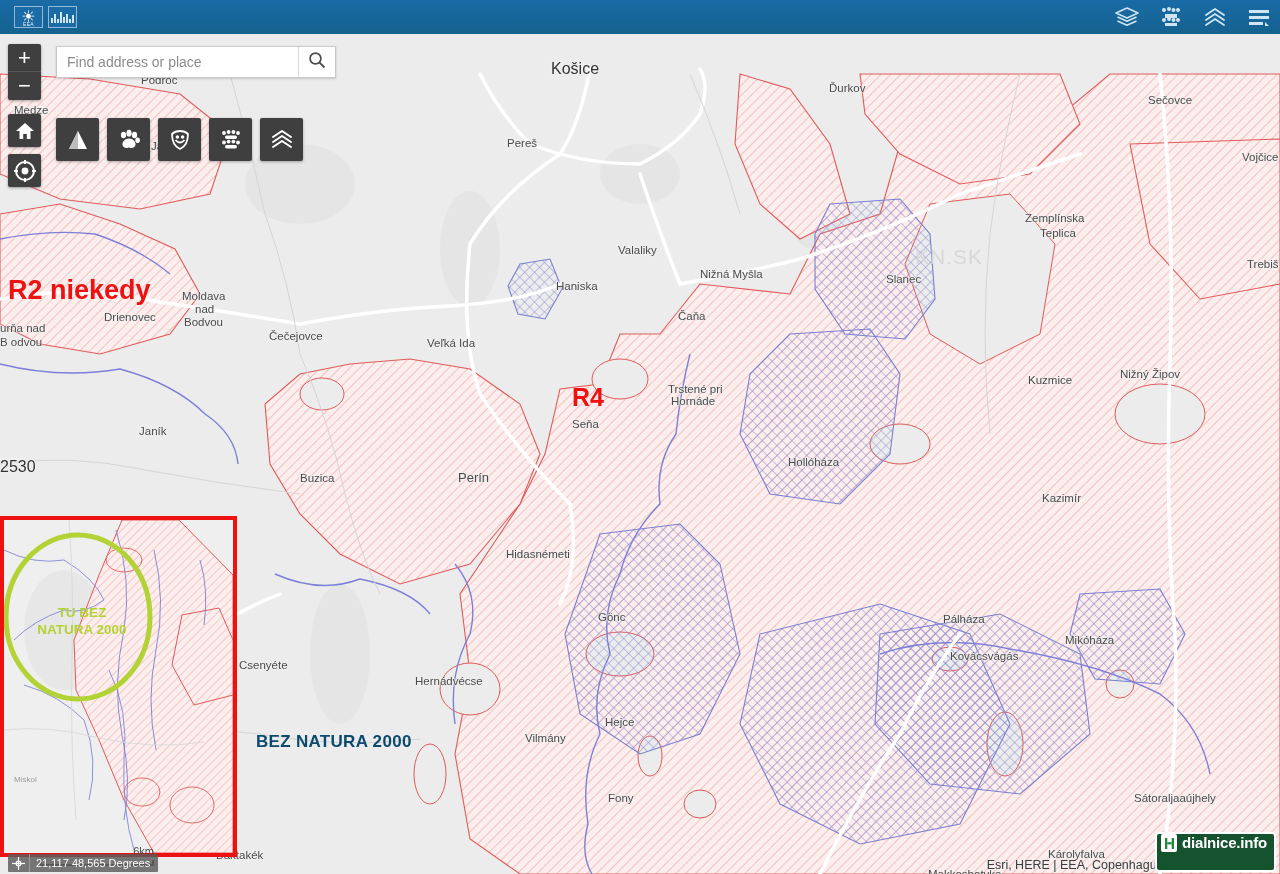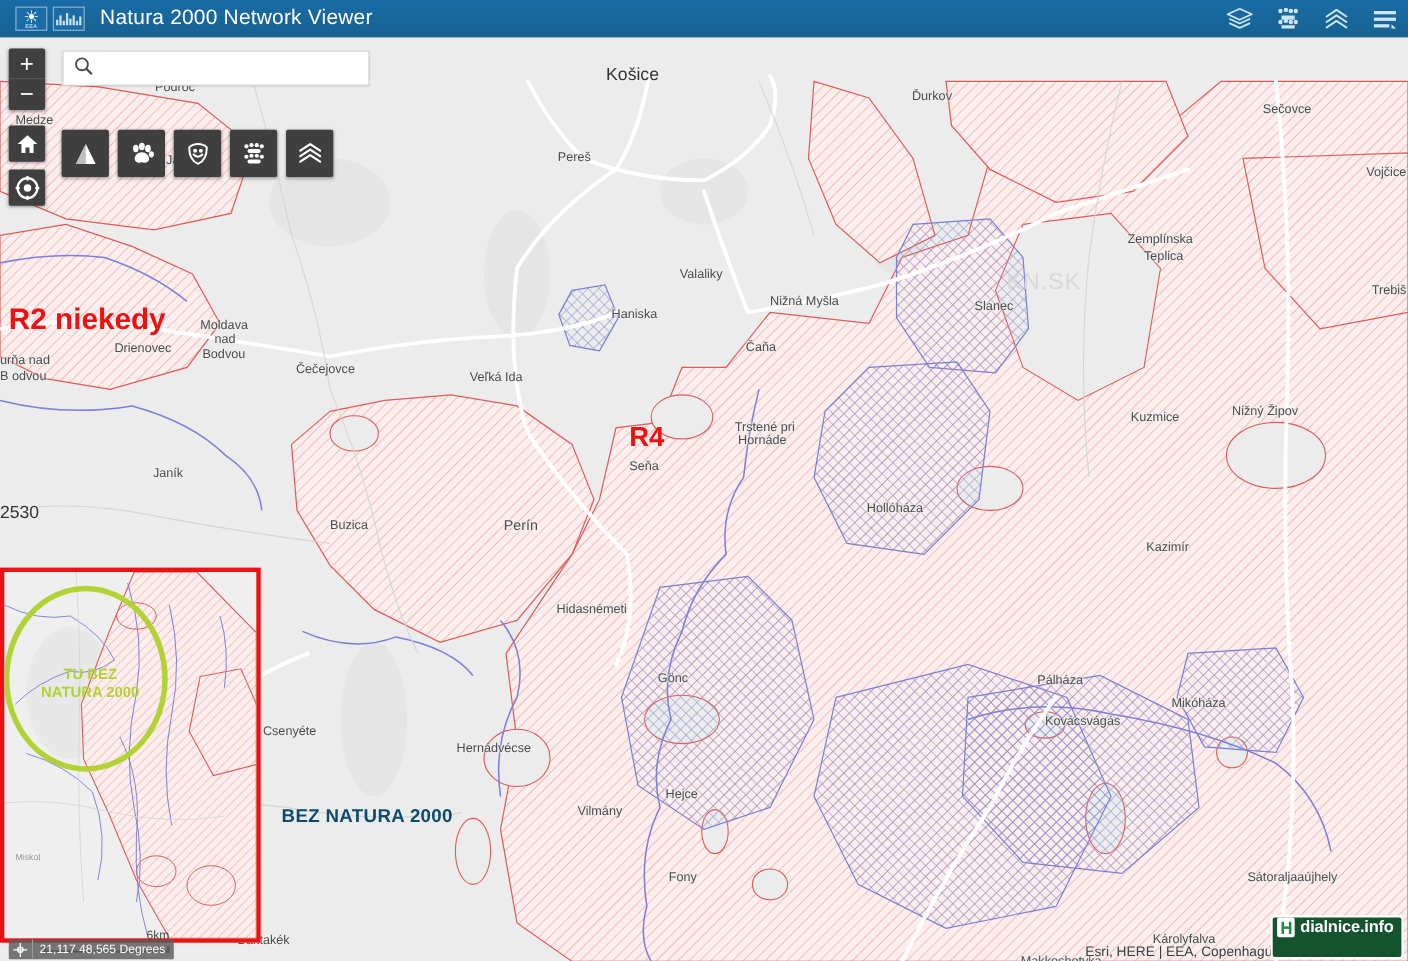--- a/index.html
+++ b/index.html
@@ -193,21 +193,20 @@
             <i style="height:9px"></i>
             <i style="height:4px"></i>
           <i style="height:11px"></i>
             <i style="height:6px"></i>
             <i style="height:9px"></i>
           <i style="height:4px"></i>
             <i style="height:8px"></i>
         </span>
       </div>
     </div>
-    <div id="app-title">Natura 2000 Network Viewer</div>
 
 
     <div id="header-icons">
       <div class="hdr-icon">
         <svg width="26" height="24" viewBox="0 0 26 24">
           <g fill="none" stroke="#cfe5f3" stroke-width="1.6" stroke-linejoin="round">
             <path d="M13 3 L24 8 L13 13 L2 8 Z"></path>
             <path d="M3.5 12 L13 16.3 L22.5 12"></path>
             <path d="M3.5 16 L13 20.3 L22.5 16"></path>
           </g>
@@ -473,20 +472,21 @@
             <line x1="11" y1="0" x2="11" y2="4"></line>
               <line x1="11" y1="18" x2="11" y2="22"></line>
             <line x1="0" y1="11" x2="4" y2="11"></line>
               <line x1="18" y1="11" x2="22" y2="11"></line>
           </g>
         </svg>
       </span>
     </div>
 
     <div id="search-box">
+      <input id="search-input" type="text" placeholder="Find address or place" style="">
       <div id="search-btn">
         <span>
           <svg width="18" height="18" viewBox="0 0 18 18">
             <circle cx="7.5" cy="7.5" r="5.4" fill="none" stroke="#4b4b4b" stroke-width="1.7"></circle>
             <line x1="11.6" y1="11.6" x2="16.5" y2="16.5" stroke="#4b4b4b" stroke-width="2"></line>
           </svg>
         </span>
       </div>
     </div>
 

